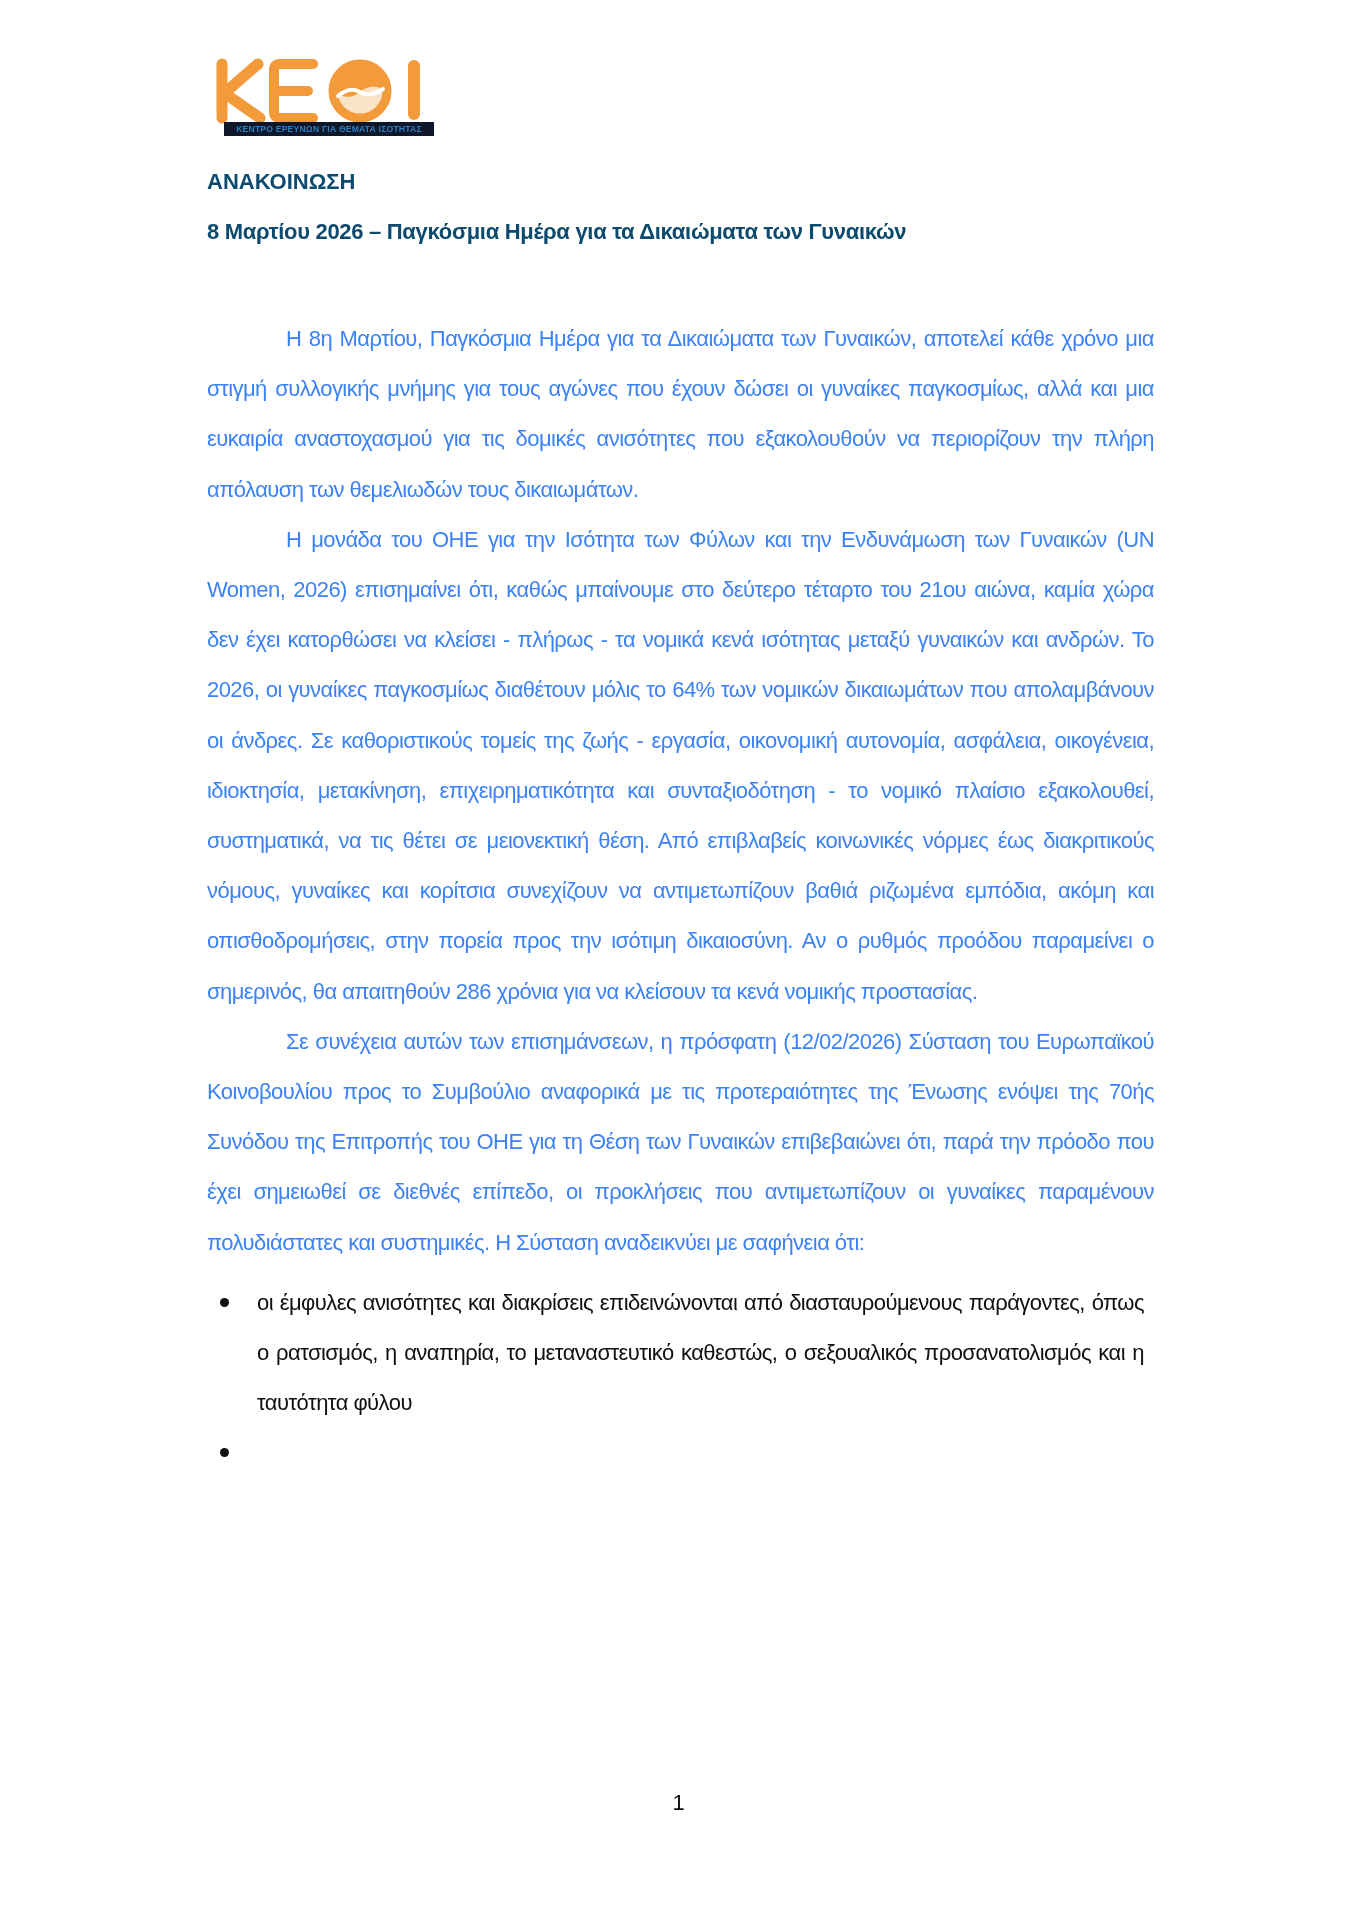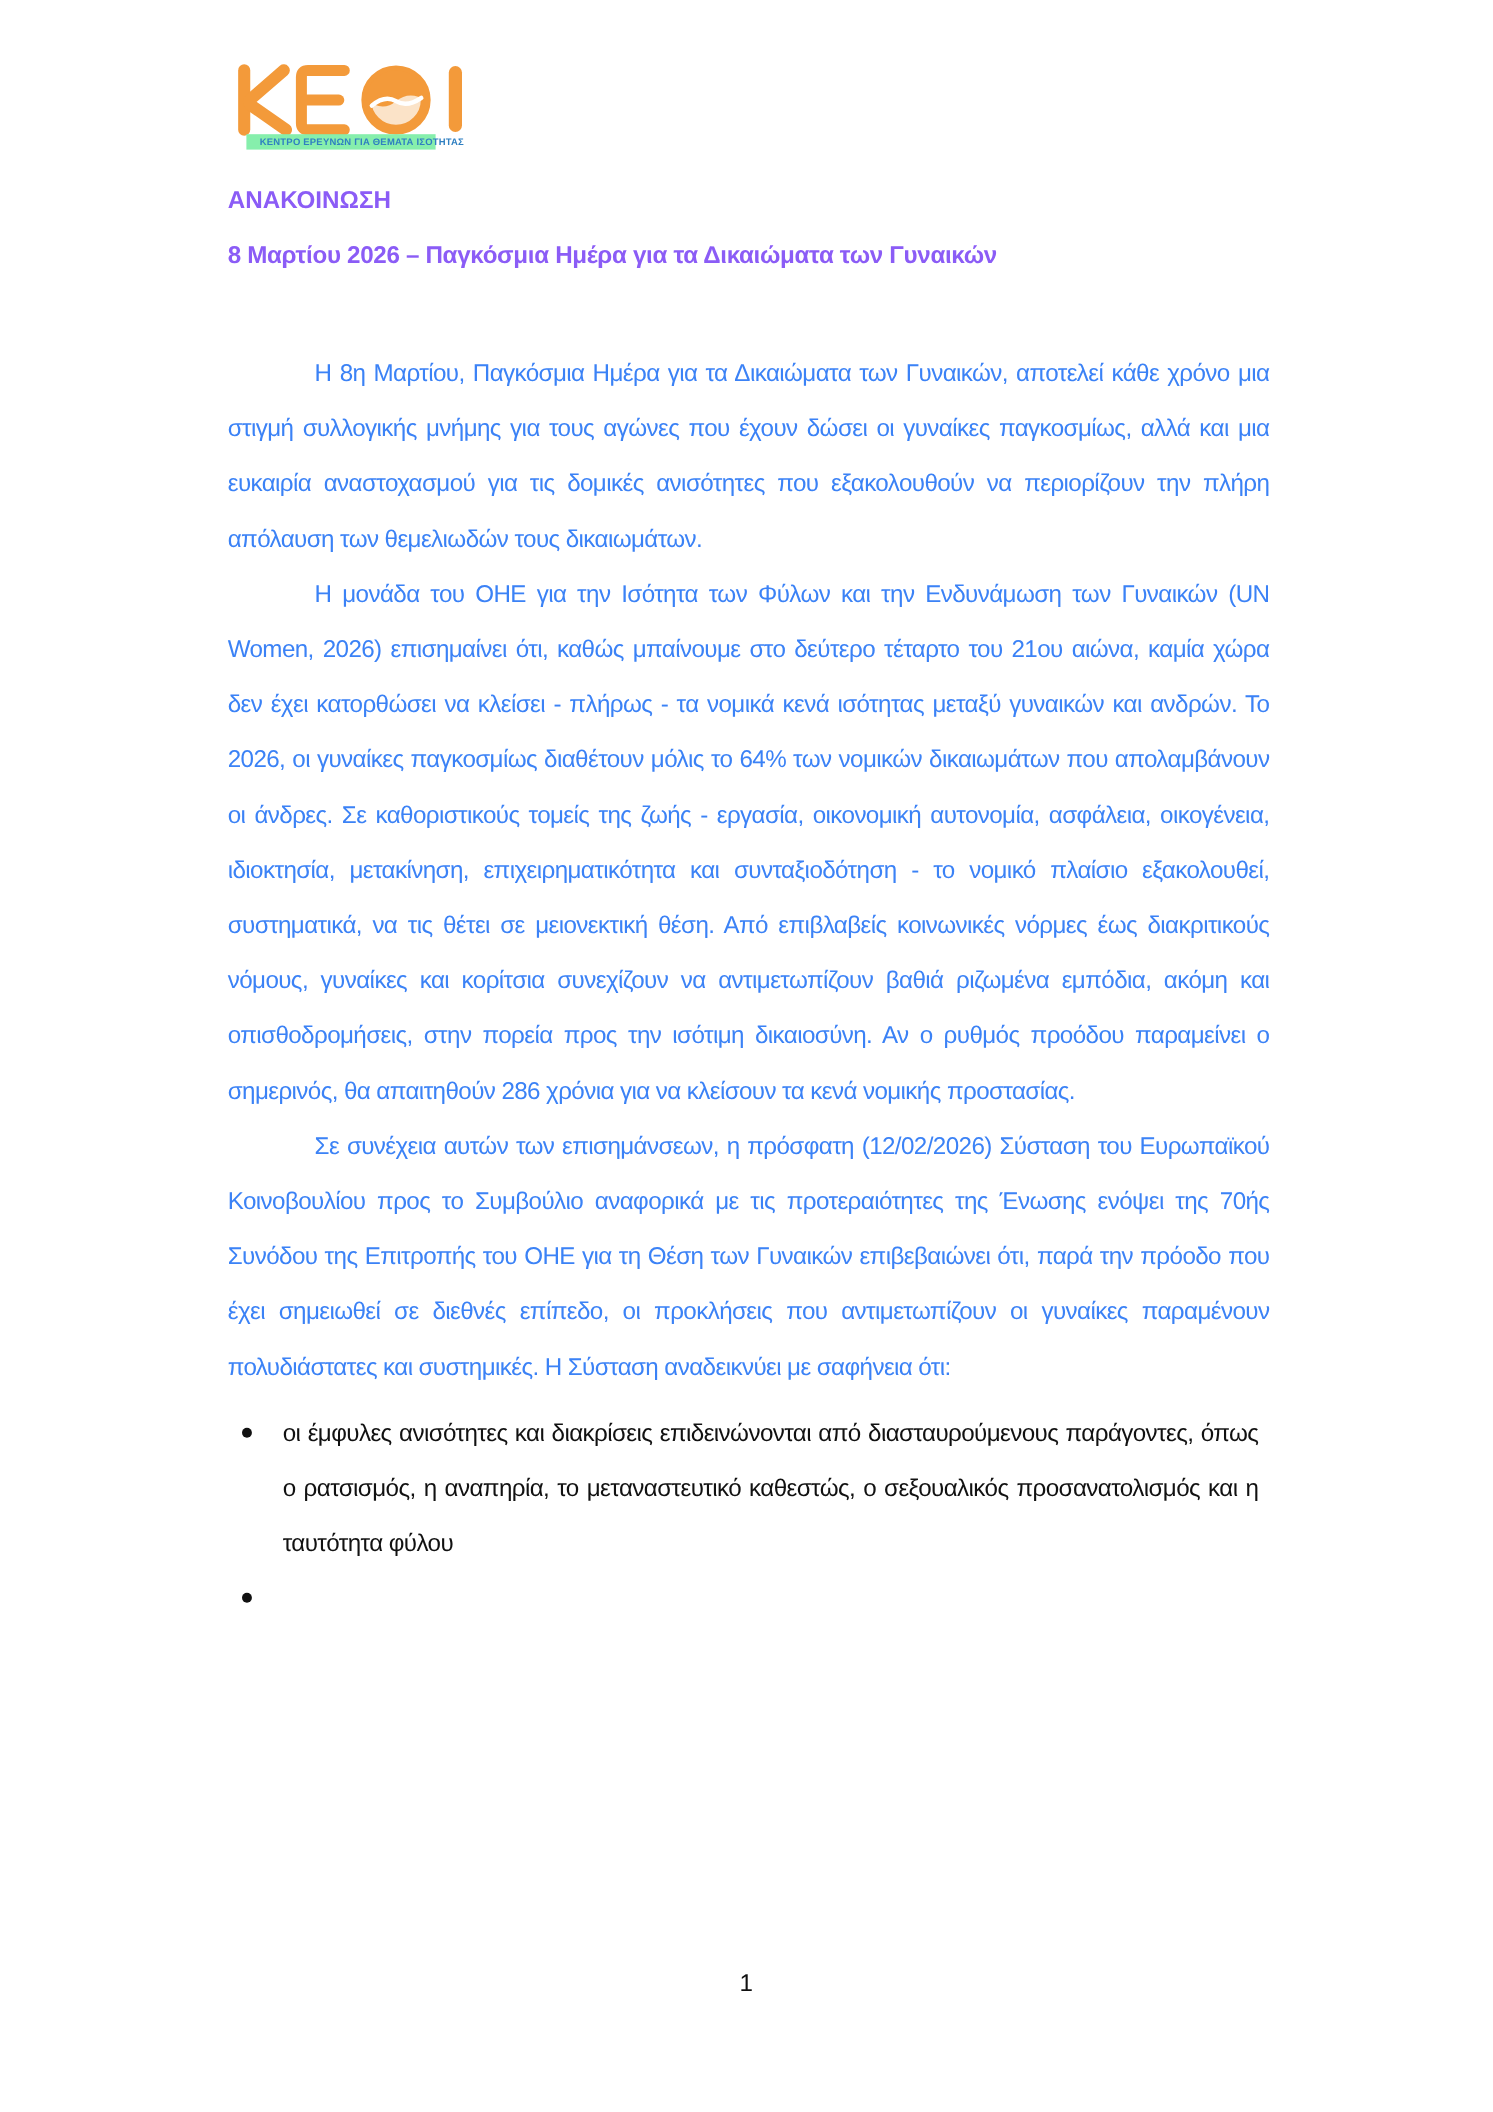--- a/index.html
+++ b/index.html
@@ -3,27 +3,27 @@
 <meta charset="utf-8">
 <style>
   html, body { margin: 0; padding: 0; background: #ffffff; }
   body { width: 1357px; height: 1920px; position: relative; overflow: hidden;
          font-family: "Liberation Sans", sans-serif; color: #111; }
   .page { position: absolute; left: 0; top: 0; width: 1357px; height: 1920px; background: #fff; }
 
   
   .logo { position: absolute; left: 212px; top: 56px; width: 222px; height: 84px; }
   .logo-letters { position: absolute; left: 0; top: 0; width: 222px; height: 70px; }
-  .logo-band { position: absolute; left: 12px; top: 66px; width: 172px; height: 14px; background: #86efac; }
+  .logo-band { position: absolute; left: 12px; top: 66px; width: 210px; height: 14px; background: #0f172a; }
   .logo-band-text { position: absolute; left: 0; top: 0; width: 210px; height: 14px; line-height: 14px;
                     font-size: 8.6px; font-weight: bold; color: #2f7fc1; text-align: center; letter-spacing: 0.2px;
                     font-family: "Liberation Sans", sans-serif; white-space: nowrap; }
 
   
-  .heading { position: absolute; left: 207px; font-weight: bold; font-size: 22px; color: #8b5cf6;
+  .heading { position: absolute; left: 207px; font-weight: bold; font-size: 22px; color: #0c4a6e;
              font-family: "Liberation Sans", sans-serif; white-space: nowrap; }
   .h1 { top: 169px; }
   .h2 { top: 219px; letter-spacing: -0.3px; text-align: right; }
 
   
   .body-text { position: absolute; left: 207px; top: 314px; width: 947px; }
   .para { margin: 0; font-size: 22px; line-height: 50.2px; text-align: justify; text-indent: 79px;
           font-family: "Liberation Sans", sans-serif; color: #3b82f6; letter-spacing: -0.55px; word-spacing: 0px; }
   .bullets { list-style: none; margin: 10px; padding: 0; }
   .bullet { position: relative; padding-left: 40px; font-size: 22px; line-height: 50.2px; text-align: justify;

